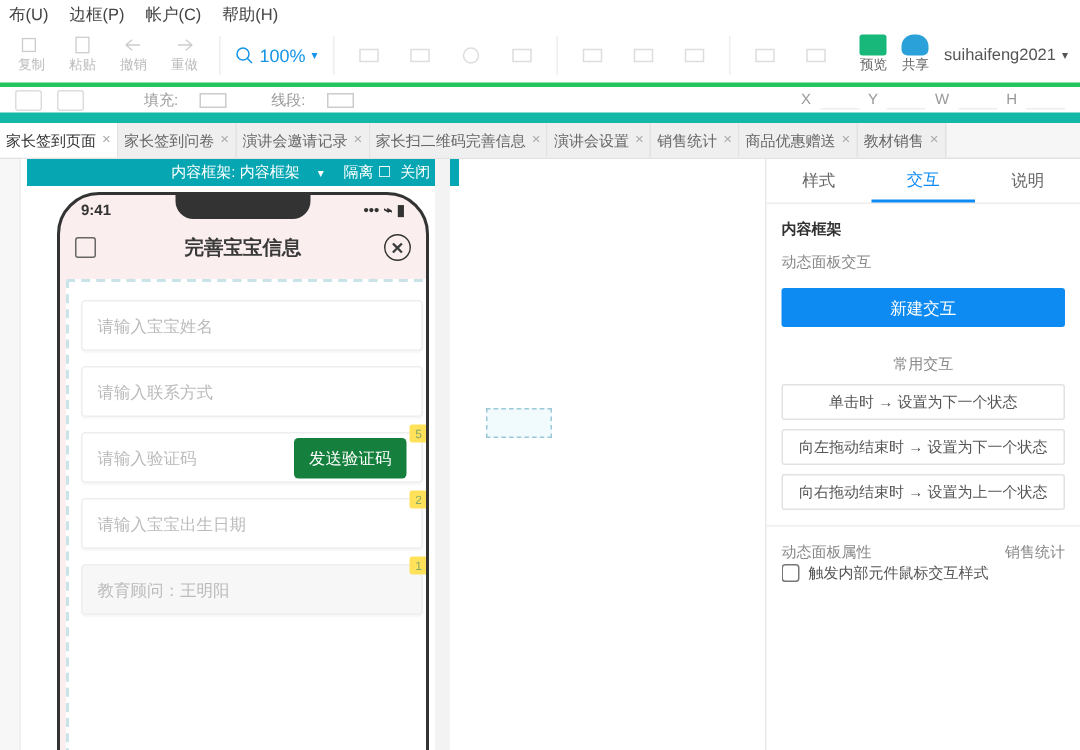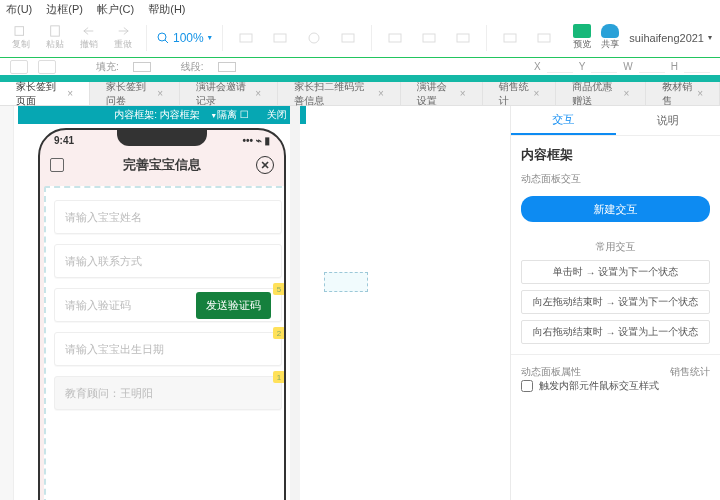--- a/index.html
+++ b/index.html
@@ -1,64 +1,64 @@
 <!DOCTYPE html>
 <html><head>
 <meta charset="utf-8">
 <style>
 * { margin: 0; padding: 0; box-sizing: border-box; font-family: "Microsoft YaHei", Arial, sans-serif; }
 body { width: 720px; height: 500px; overflow: hidden; background: #fff; font-size: 11px; color: #333; }
 .menubar { height: 18px; padding: 2px 6px; display: flex; gap: 14px; color: #444; }
 .menubar span { cursor: default; }
-.topbar { height: 40px; border-bottom: 1px solid #22c55e; display: flex; align-items: center; padding: 0 8px; gap: 8px; }
+.topbar { height: 40px; border-bottom: 3px solid #22c55e; display: flex; align-items: center; padding: 0 8px; gap: 8px; }
 .tb-btn { width: 26px; height: 26px; display: flex; flex-direction: column; align-items: center; justify-content: center; color: #bbb; }
 .tb-btn svg { width: 18px; height: 14px; }
 .tb-btn .lbl { font-size: 9px; color: #bbb; margin-top: 1px; }
 .tb-sep { width: 1px; height: 26px; background: #eee; margin: 0 2px; }
 .zoom { display: flex; align-items: center; gap: 4px; color: #1593e6; font-size: 12px; }
 .zoom svg { width: 12px; height: 12px; }
 .right-user { margin-left: auto; display: flex; align-items: center; gap: 10px; }
 .preview-grp { display: flex; gap: 10px; }
 .preview-btn { display: flex; flex-direction: column; align-items: center; color: #666; }
 .preview-btn .ic { width: 18px; height: 14px; background: #17b879; border-radius: 2px; position: relative; }
 .preview-btn .ic.cloud { background: #2aa1d8; border-radius: 8px 8px 4px 4px; }
 .user { font-size: 11px; color: #555; display: flex; align-items: center; gap: 4px; }
 .propbar { height: 24px; border-bottom: 7px solid #14b8a6; display: flex; align-items: center; padding: 0 10px; gap: 10px; font-size: 10px; color: #999; }
 .propbar .chip { width: 18px; height: 14px; border: 1px solid #ddd; border-radius: 2px; }
 .propbar .fill { display: inline-block; width: 18px; height: 10px; border: 1px solid #ccc; margin-left: 4px; }
 .propbar input.dim { width: 26px; border: none; border-bottom: 1px solid #eee; font-size: 10px; color: #999; text-align: center; }
 .tabs { height: 24px; background: #f6f6f6; border-bottom: 1px solid #e2e2e2; display: flex; align-items: stretch; font-size: 10px; }
-.tab { padding: 0 16px; display: flex; align-items: center; gap: 4px; border-right: 1px solid #e2e2e2; color: #666; background: #efefef; }
+.tab { padding: 0 4px; display: flex; align-items: center; gap: 4px; border-right: 1px solid #e2e2e2; color: #666; background: #efefef; }
 .tab.active { background: #fff; color: #333; }
 .tab .x { color: #aaa; }
 .workspace { display: flex; height: calc(500px - 18px - 40px - 24px - 24px); }
 .left-rail { width: 14px; background: #f7f7f7; border-right: 1px solid #eee; }
 .canvas-wrap { flex: 1; position: relative; overflow: hidden; background: #fff; }
 .sel-bar { position: absolute; top: 0; left: 4px; right: 204px; height: 18px; background: #06a7b3; color: #fff; display: flex; align-items: center; justify-content: center; gap: 6px; font-size: 10px; }
 .sel-bar .seg { margin: 0 6px; }
-.sel-bar .meta { position: absolute; right: 8px; display: flex; gap: 18px; justify-content: center; }
+.sel-bar .meta { position: absolute; right: 8px; display: flex; gap: 6px; justify-content: center; }
 .phone { position: absolute; top: 22px; left: 24px; width: 248px; height: 500px; border: 2px solid #333; border-radius: 28px; background: #faeeee; overflow: hidden; }
 .phone .status { height: 20px; display: flex; align-items: center; justify-content: space-between; padding: 0 14px; font-size: 10px; font-weight: 600; }
 .phone .notch { position: absolute; top: 0; left: 50%; transform: translateX(-50%); width: 90px; height: 16px; background: #333; border-radius: 0 0 12px 12px; }
 .phone .hdr { height: 30px; display: flex; align-items: center; justify-content: center; position: relative; font-size: 13px; font-weight: 600; color: #3a3a3a; }
 .phone .hdr .back { position: absolute; left: 10px; width: 14px; height: 14px; border: 1px solid #666; border-radius: 2px; }
 .phone .hdr .close { position: absolute; right: 10px; width: 18px; height: 18px; border: 1.5px solid #333; border-radius: 50%; display: flex; align-items: center; justify-content: center; font-size: 11px; }
 .form { position: absolute; top: 56px; left: 4px; right: -8px; bottom: 0; background: #fff; padding: 12px 8px 8px 8px; border: 2px dashed #c8e4e8; border-radius: 2px; }
 .fld { background: #fff; border: 1px solid #eee; border-radius: 3px; height: 34px; margin-bottom: 10px; display: flex; align-items: center; padding: 0 10px; color: #bbb; font-size: 11px; box-shadow: 0 1px 1px rgba(0,0,0,.03); position: relative; }
 .fld .btn { margin-left: auto; background: #15803d; color: #fff; padding: 6px 10px; border-radius: 3px; font-size: 11px; }
 .note { position: absolute; right: -4px; top: -6px; width: 12px; height: 12px; background: #ffe15a; border-radius: 2px; font-size: 8px; display: flex; align-items: center; justify-content: center; color: #8a6; }
 .dash-box { position: absolute; top: 166px; left: 310px; width: 44px; height: 20px; border: 1px dashed #9cc8d8; background: #f1fbfd; }
 .right-panel { width: 210px; border-left: 1px solid #eaeaea; background: #fff; display: flex; flex-direction: column; }
 .rp-tabs { display: flex; height: 30px; border-bottom: 1px solid #eee; font-size: 11px; }
 .rp-tab { flex: 1; display: flex; align-items: center; justify-content: center; color: #666; }
 .rp-tab.active { color: #0d8bf2; border-bottom: 2px solid #0d8bf2; }
 .rp-body { padding: 10px 10px; overflow: auto; }
-.rp-title { font-size: 13px; font-weight: 600; margin-bottom: 8px; }
+.rp-title { font-size: 10px; font-weight: 600; margin-bottom: 8px; }
 .rp-sub { font-size: 10px; color: #888; margin: 6px 0; }
-.new-btn { width: 100%; height: 26px; background: #0d8bf2; color: #fff; border: none; border-radius: 12px; font-size: 11px; margin: 4px 0 12px; }
+.new-btn { width: 100%; height: 26px; background: #0d8bf2; color: #fff; border: none; border-radius: 2px; font-size: 11px; margin: 4px 0 12px; }
 .preset { width: 100%; height: 24px; border: 1px solid #e2e2e2; background: #fff; margin-bottom: 6px; font-size: 10px; color: #555; display: flex; align-items: center; justify-content: center; border-radius: 2px; }
 .rp-divider { height: 1px; background: #eee; margin: 10px -10px; }
 .rp-row { display: flex; justify-content: space-between; font-size: 10px; color: #888; margin-bottom: 0; }
 .chk { display: flex; align-items: center; gap: 6px; font-size: 10px; color: #555; }
 .chk input { width: 12px; height: 12px; }
 .scrollbar { position: absolute; right: 0; top: 0; bottom: 0; width: 10px; background: #f3f3f3; }
 </style>
 </head>
 <body>
 
@@ -271,20 +271,21 @@
         </div>
       </div>
     </div>
 
     <div class="dash-box"></div>
     <div class="scrollbar" style="right:210px"></div>
   </div>
 
   <div class="right-panel">
     <div class="rp-tabs">
+      <div class="rp-tab">样式</div>
       <div class="rp-tab active">交互</div>
       <div class="rp-tab">说明</div>
     </div>
     <div class="rp-body">
       <div class="rp-title">内容框架</div>
       <div class="rp-sub">动态面板交互</div>
       <button class="new-btn">新建交互</button>
       <div class="rp-sub" style="text-align:center">常用交互</div>
       <div class="preset">单击时 → 设置为下一个状态</div>
       <div class="preset">向左拖动结束时 → 设置为下一个状态</div>

